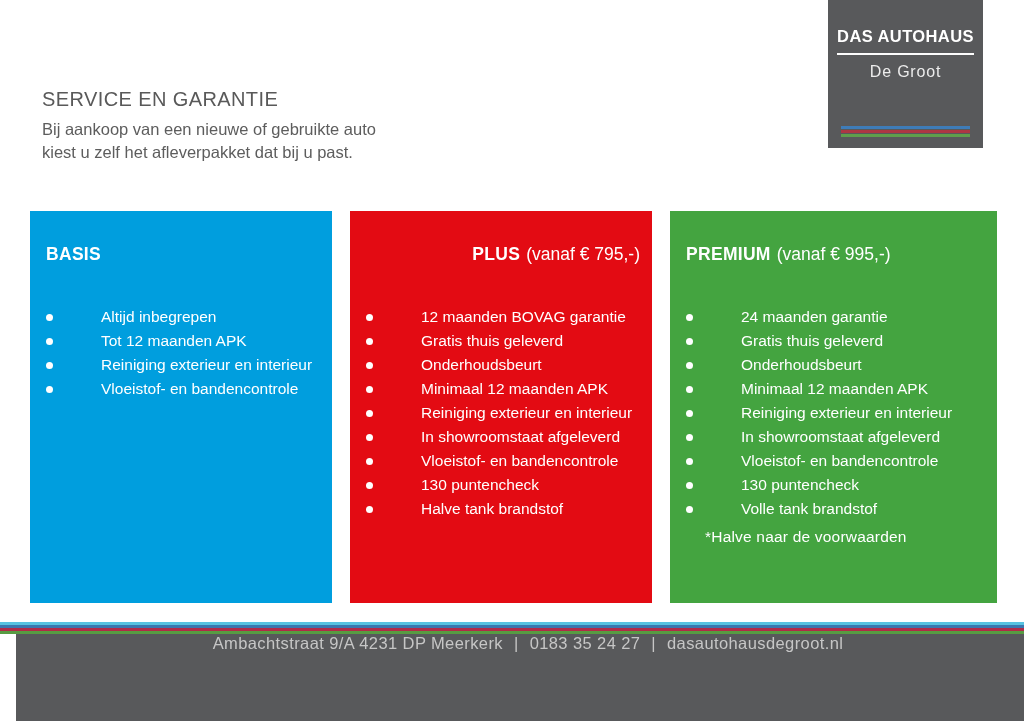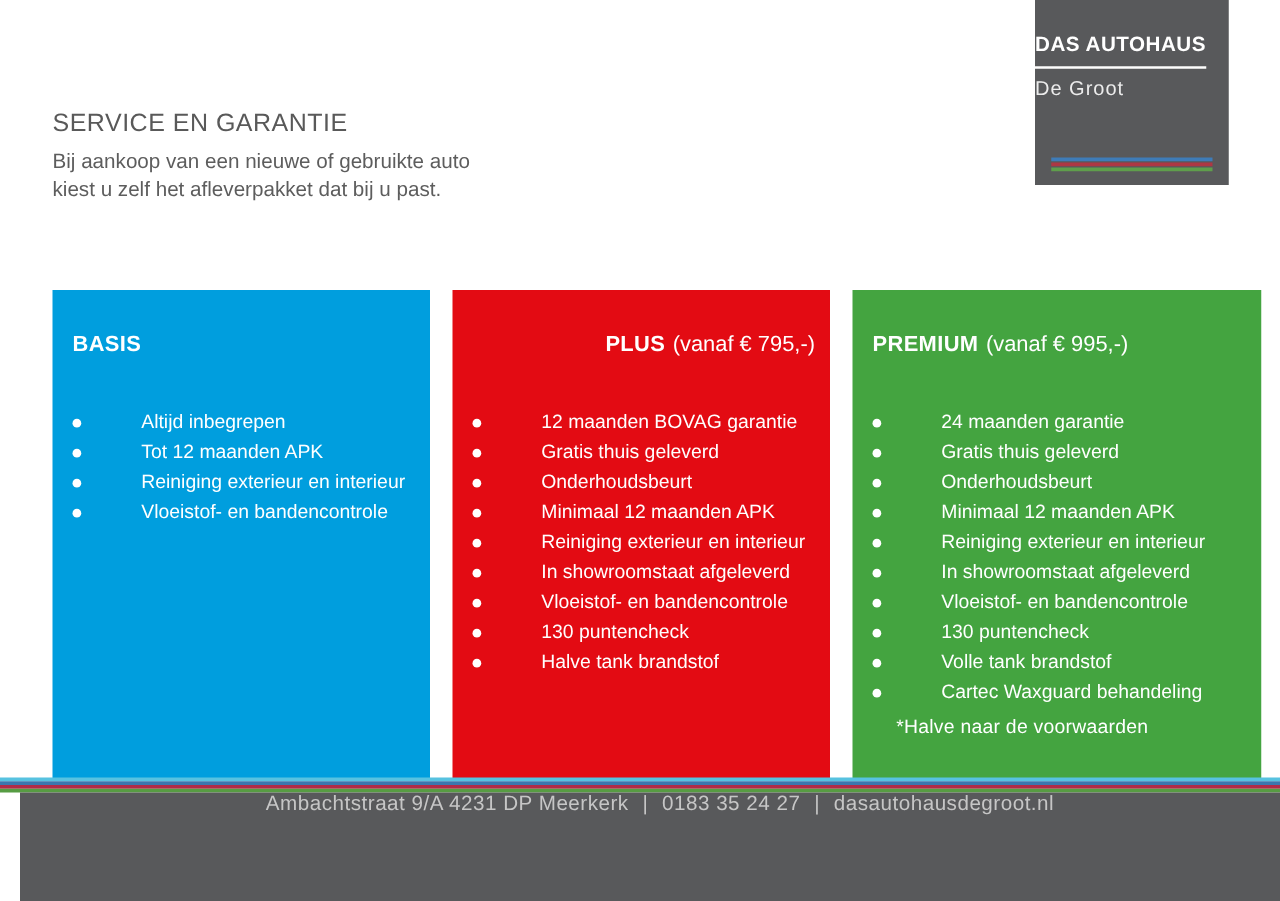--- a/index.html
+++ b/index.html
@@ -8,38 +8,38 @@
     width: 1024px; height: 721px;
     position: relative;
     background: #ffffff;
     font-family: "Liberation Sans", sans-serif;
     overflow: hidden;
   }
 
   
   .logo-box {
     position: absolute; left: 828px; top: 0; width: 155px; height: 148px;
-    background: #58595B; text-align: left;
+    background: #58595B; text-align: center;
   }
   .logo-line1 {
     display: inline-block; margin-top: 27px;
     color: #ffffff; font-weight: bold; font-size: 16.5px; letter-spacing: 0.4px;
     padding-bottom: 7px; border-bottom: 2px solid #fdfdfd;
   }
   .logo-line2 { color: #ececec; font-size: 16px; margin-top: 8px; letter-spacing: 0.8px; }
   .logo-stripes { position: absolute; left: 13px; right: 13px; bottom: 11px; }
   .logo-stripes .stripe { height: 3px; margin-top: 1px; }
 
   
   .header { position: absolute; left: 42px; top: 88px; color: #595959; }
   .page-title { margin: 0 0 7px 0; font-size: 20px; font-weight: normal; letter-spacing: 0.4px; color: #595959; }
   .page-subtitle { font-size: 16.5px; line-height: 1.42; max-width: 372px; color: #5d5d5d; }
 
   
-  .cards { position: absolute; left: 42px; top: 211px; display: flex; gap: 18px; margin-top: 21px; }
+  .cards { position: absolute; left: 30px; top: 211px; display: flex; gap: 18px; }
   .card {
     width: 302px; height: 392px;
     padding: 33px 12px 0 16px;
     color: #ffffff;
   }
   .card:last-child { width: 327px; }
   .card-title { font-size: 17.5px; white-space: nowrap; }
   .card-title .t { font-weight: bold; letter-spacing: 0.3px; }
   .card-title .p { font-weight: normal; margin-left: 6px; }
   ul.features { list-style: none; margin: 40px 0 0 0; padding: 0; font-size: 15.5px; }
@@ -180,24 +180,20 @@
           <span>Vloeistof- en bandencontrole</span>
         </li>
         <li>
           <span class="dot"></span>
           <span>130 puntencheck</span>
         </li>
         <li>
           <span class="dot"></span>
           <span>Volle tank brandstof</span>
         </li>
-        <li>
-          <span class="dot"></span>
-          <span>Cartec Waxguard behandeling</span>
-        </li>
       </ul>
     <div class="footnote">*Halve naar de voorwaarden</div>
   </div>
 
 </div>
 
 <div class="stripe-band">
   <div class="stripe" style="background-color: rgb(87, 194, 224);"></div>
   <div class="stripe" style="background-color: rgb(59, 119, 174);"></div>
   <div class="stripe" style="background-color: rgb(177, 43, 71);"></div>

